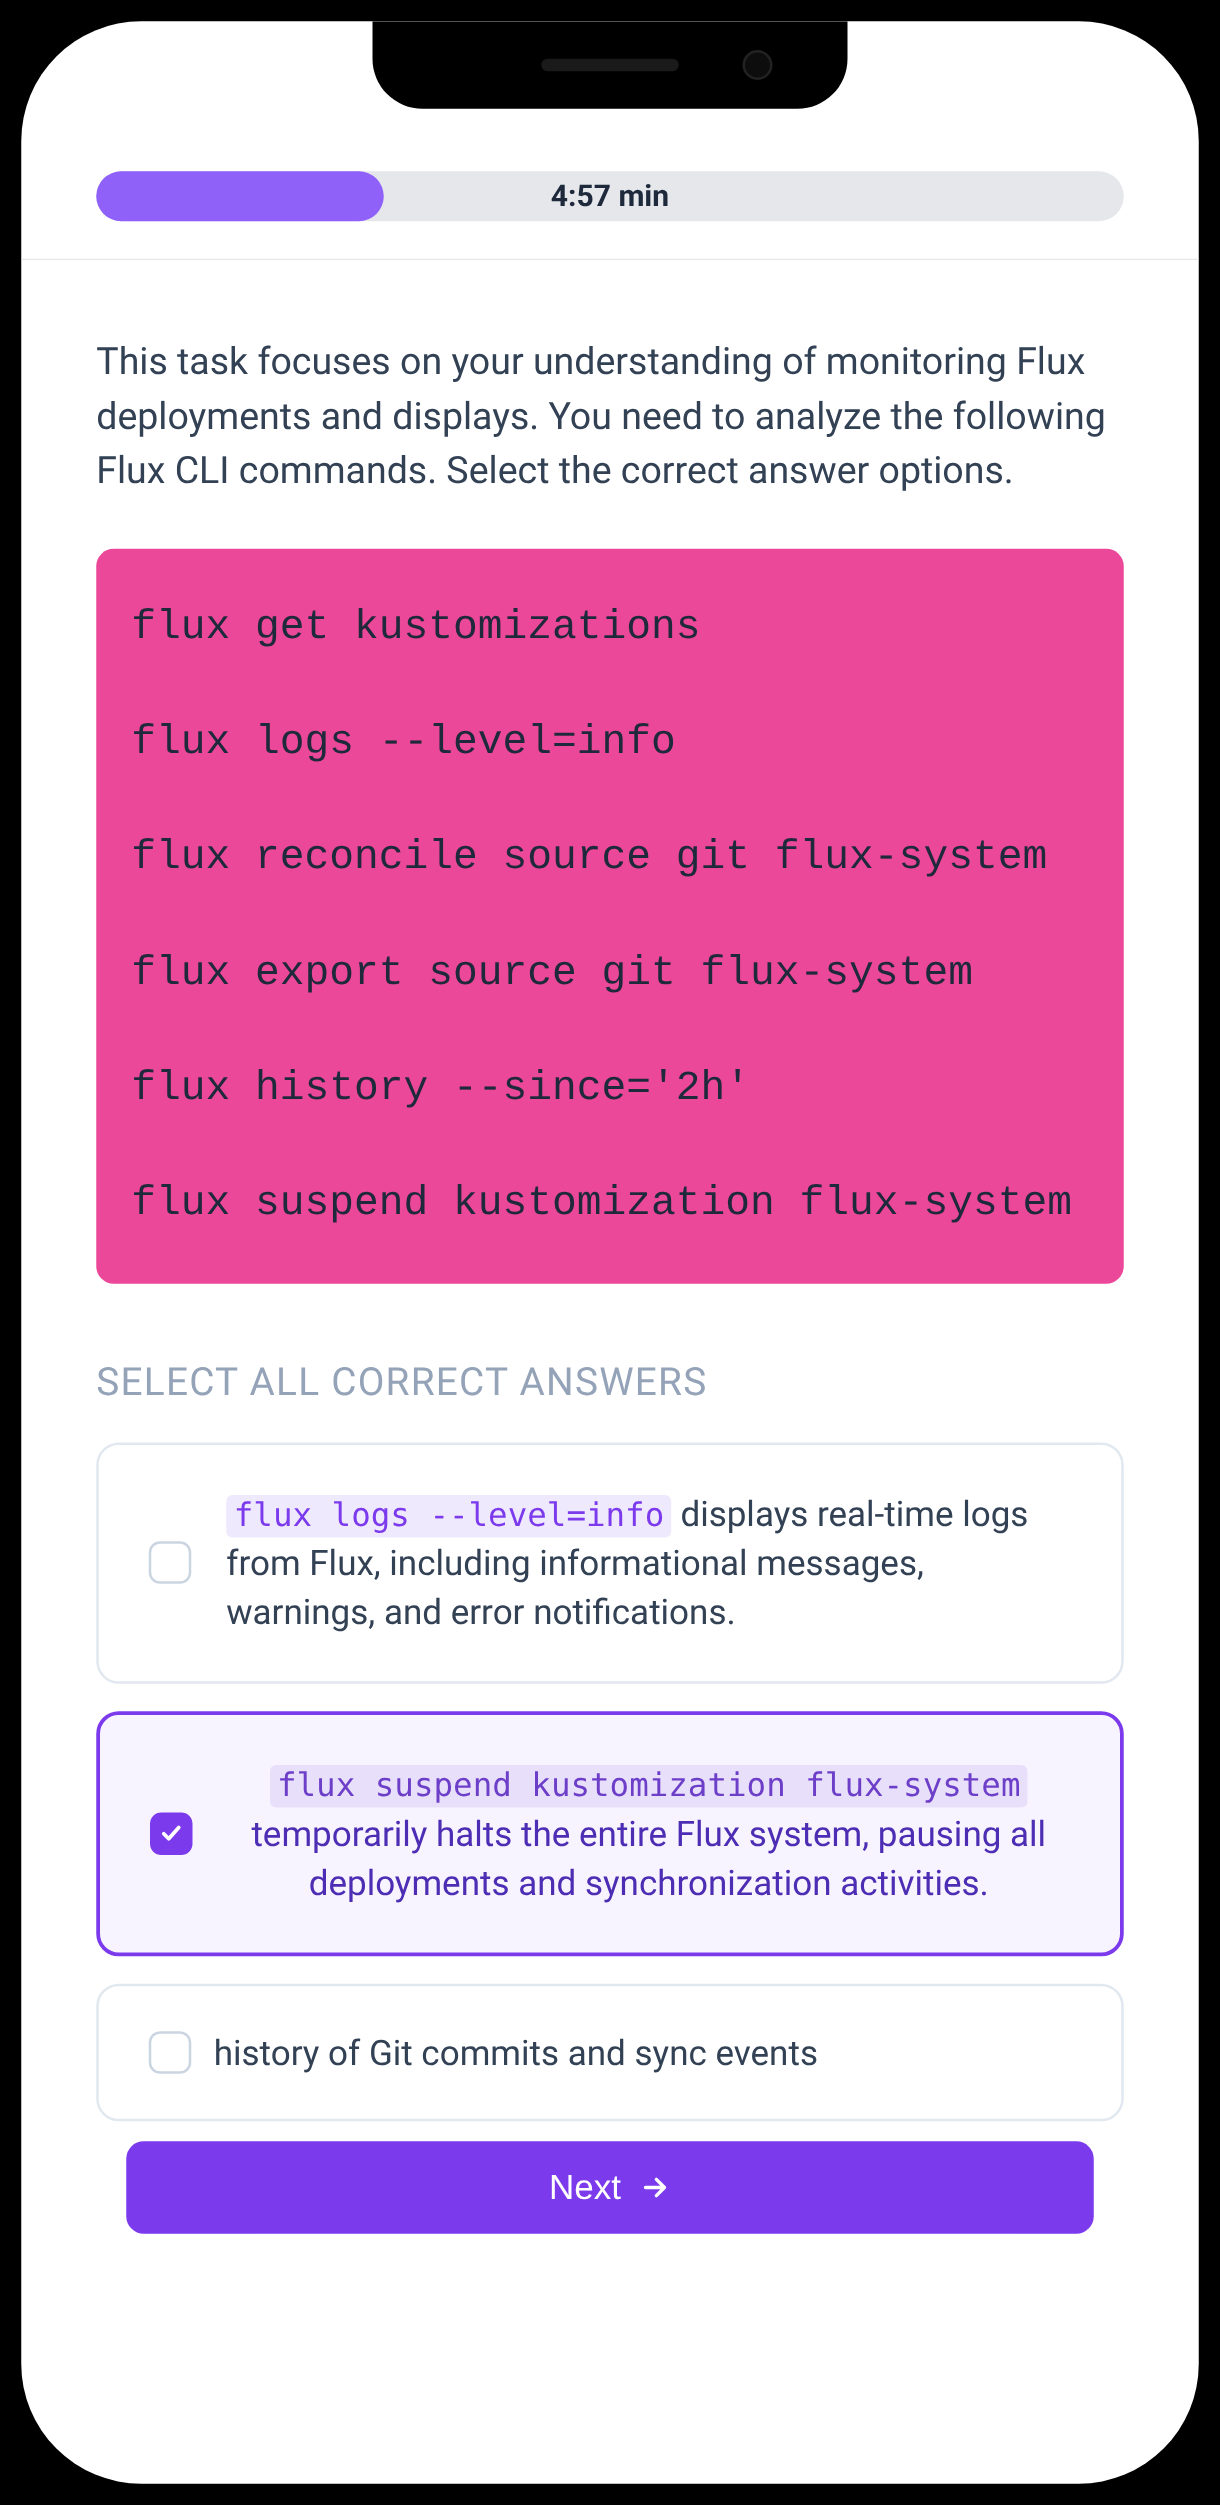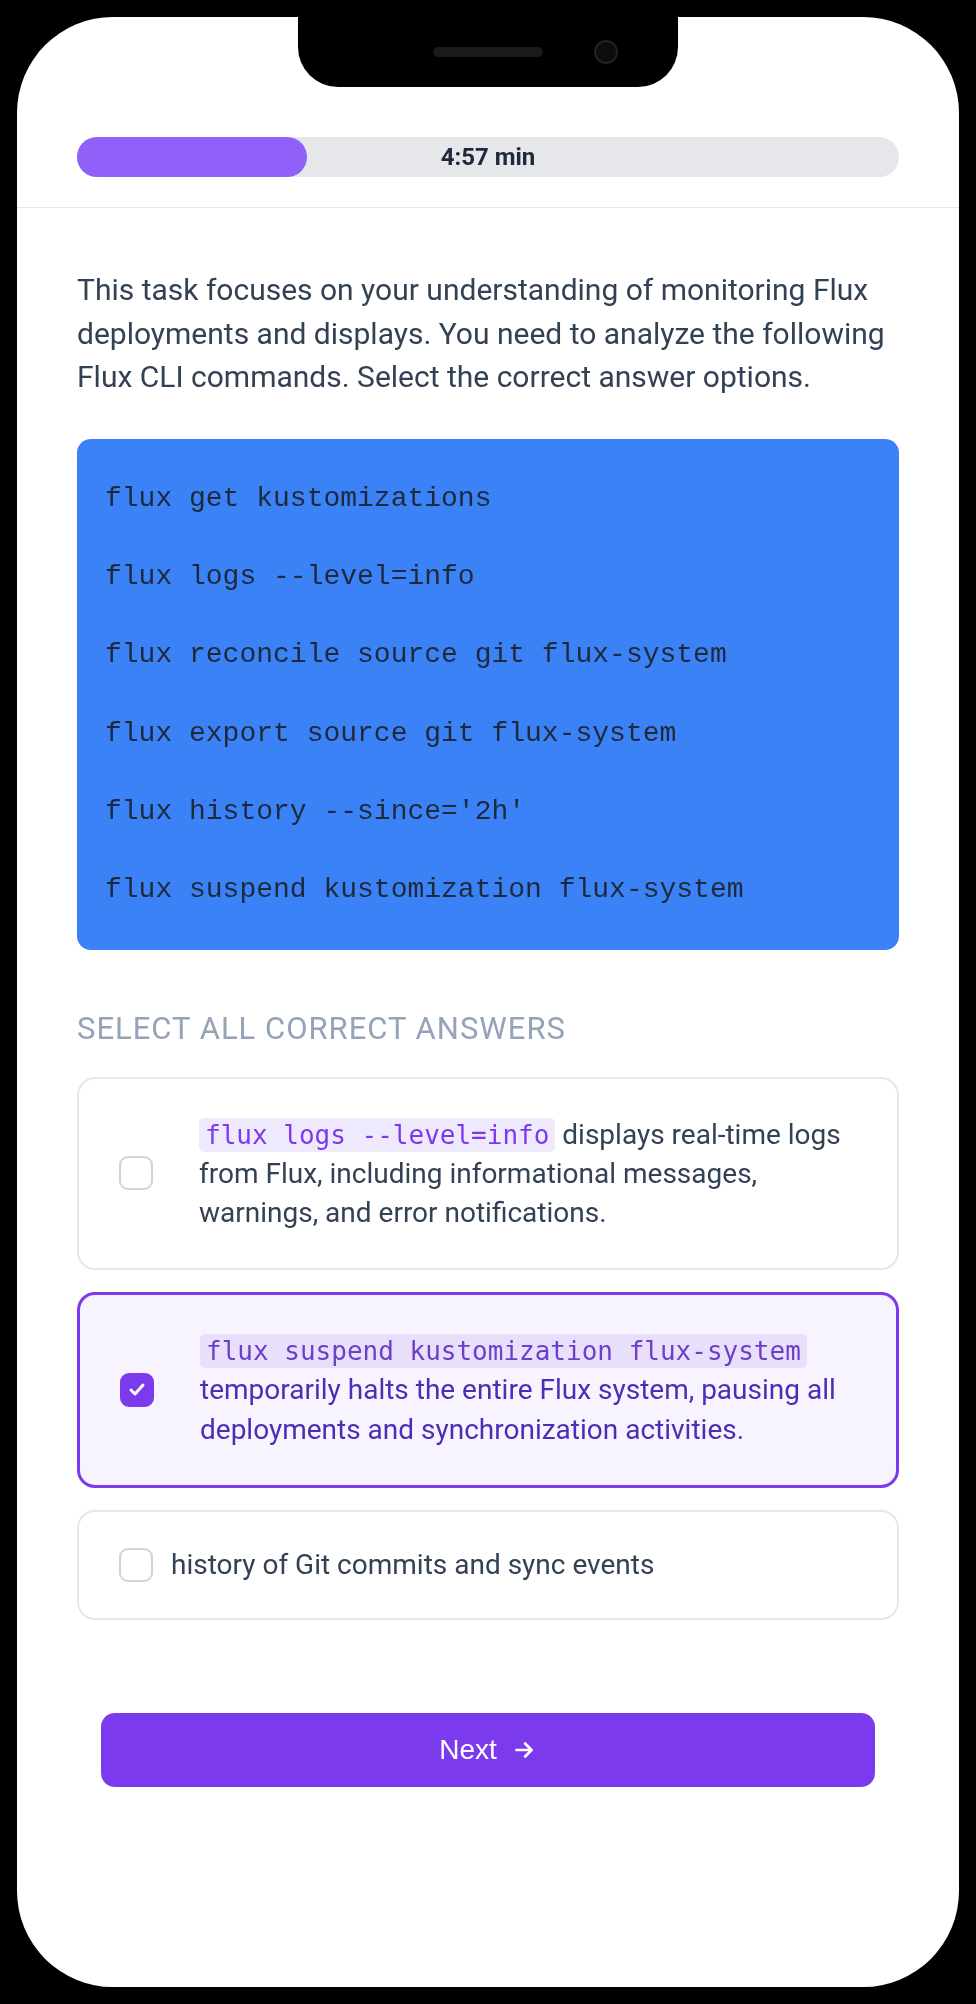--- a/index.html
+++ b/index.html
@@ -97,41 +97,41 @@
   .question-body {
     padding: 60px 60px 0;
   }
   .question-text {
     font-size: 30px;
     line-height: 1.45;
     color: #334155;
     margin-bottom: 40px;
   }
   .code-block {
-    background: #3b82f6;
+    background: #ec4899;
     border-radius: 14px;
     padding: 40px 28px;
     font-family: "SFMono-Regular", Consolas, "Liberation Mono", Menlo, monospace;
-    font-size: 28px;
+    font-size: 33px;
     color: #1e293b;
     line-height: 1.4;
     white-space: pre-wrap;
     margin-bottom: 60px;
   }
   .answers-label {
     font-size: 31px;
     font-weight: 400;
     color: #94a3b8;
     letter-spacing: 1px;
     margin-bottom: 30px;
   }
   .answer-option {
     display: flex;
     align-items: center;
-    gap: 46px;
+    gap: 28px;
     border: 2px solid #e2e8f0;
     border-radius: 18px;
     padding: 36px 40px;
     margin-bottom: 22px;
     background: #fff;
   }
   .answer-option.selected {
     border-color: #7c3aed;
     background: #f7f4ff;
     border-width: 3px;
@@ -151,21 +151,21 @@
     background: #7c3aed;
     border-color: #7c3aed;
   }
   .checkbox.checked svg { display: block; }
   .checkbox svg { display: none; }
   .answer-text {
     font-size: 28px;
     line-height: 1.4;
     color: #334155;
   }
-  .answer-option.selected .answer-text { color: #4c2db3; }
+  .answer-option.selected .answer-text { color: #4c2db3; text-align: center; }
   .answer-text .inline-code {
     font-family: "SFMono-Regular", Consolas, monospace;
     background: #efe9fd;
     color: #7c3aed;
     padding: 2px 6px;
     border-radius: 5px;
     font-size: 26px;
   }
   .answer-option.selected .inline-code { background: #e8e0fb; color: #6d3fc9; }
   .next-button {

